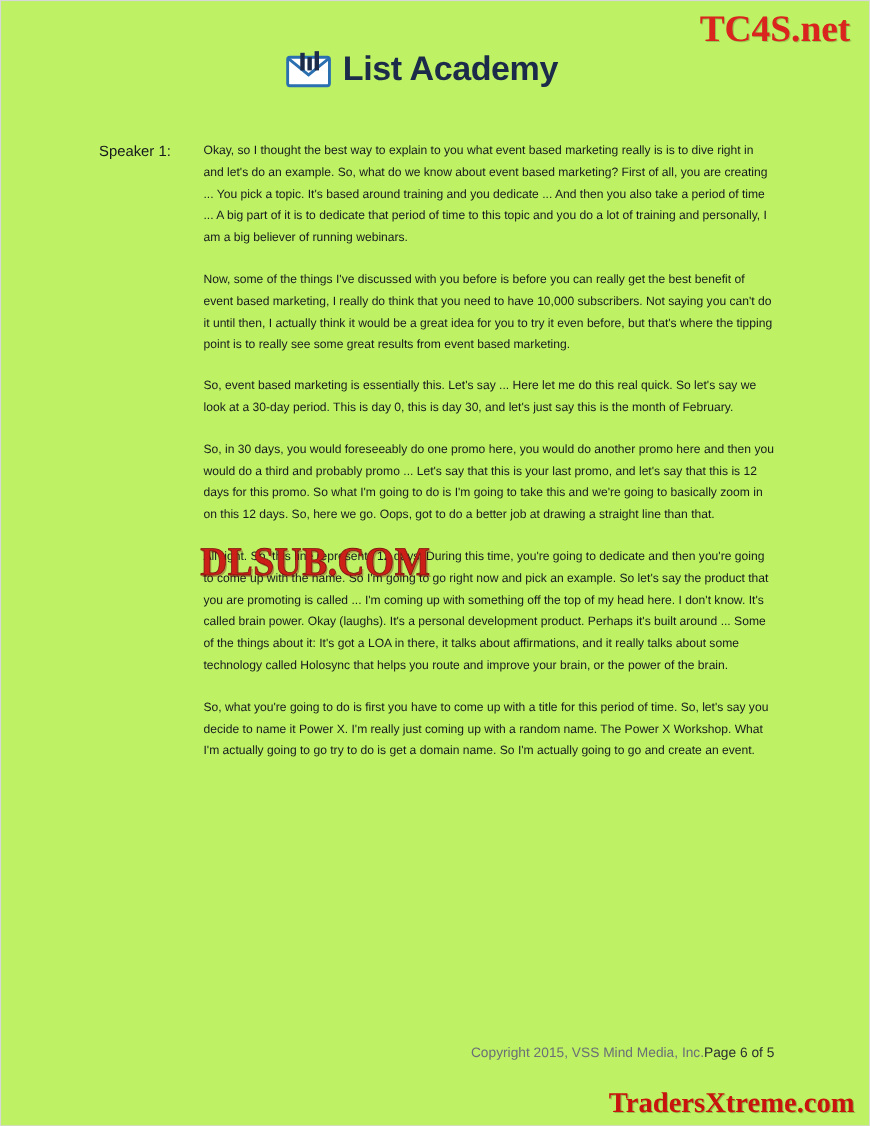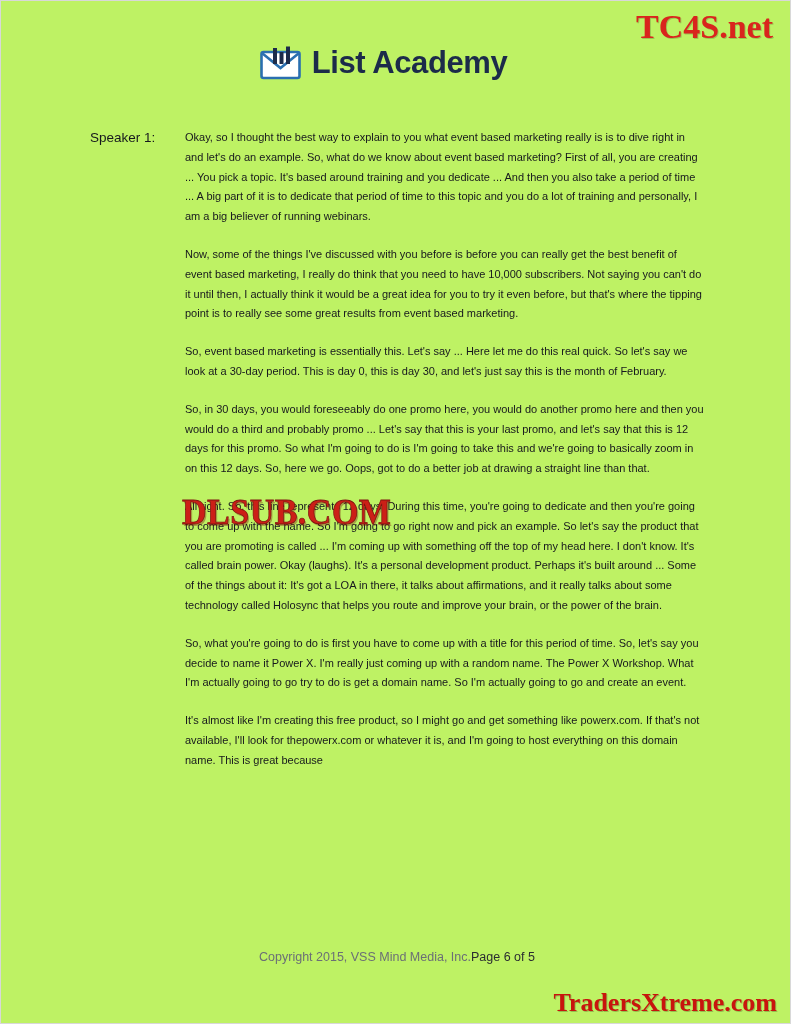--- a/index.html
+++ b/index.html
@@ -108,21 +108,21 @@
     text-shadow: 1.5px 1.5px 0 rgba(120,10,10,0.35);
     transform: scaleY(1.08);
   }
   
   .footer {
     position: absolute;
     left: 90px;
     top: 950px;
     width: 614px;
     display: flex;
-    justify-content: center;
+    justify-content: flex-end;
     align-items: baseline;
     font-size: 12.5px;
     color: #6b6f76;
   }
   .footer .copyright { color: #6b6f76; }
   .footer .pagenum { color: #2b2d31; }
   .watermark-bottom {
     position: absolute;
     right: 14px;
     bottom: 6px;
@@ -169,21 +169,20 @@
   <div class="content">
     <div class="speaker-row">
       <div class="speaker-label">Speaker 1:</div>
       <div class="speech">
         <p class="para">Okay, so I thought the best way to explain to you what event based marketing really is is to dive right in and let's do an example. So, what do we know about event based marketing? First of all, you are creating ... You pick a topic. It's based around training and you dedicate ... And then you also take a period of time ... A big part of it is to dedicate that period of time to this topic and you do a lot of training and personally, I am a big believer of running webinars.</p>
         <p class="para">Now, some of the things I've discussed with you before is before you can really get the best benefit of  event based marketing, I really do think that you need to have 10,000 subscribers. Not saying you can't do it until then, I actually think it would be a great idea for you to try it even before, but that's where the tipping point is to really see some great results from event based marketing.</p>
         <p class="para">So, event based marketing is essentially this. Let's say ... Here let me do this real quick. So let's say we look at a 30-day period. This is day 0, this is day 30, and let's just say this is the month of February.</p>
         <p class="para">So, in 30 days, you would foreseeably do one promo here, you would do another promo here and then you would do a third and probably promo ... Let's say that this is your last promo, and let's say that this is 12 days for this promo. So what I'm going to do is I'm going to take this and we're going to basically zoom in on this 12 days. So, here we go. Oops, got to do a better job at drawing a straight line than that.</p>
         <p class="para">All right. So, this line represents 12 days. During this time, you're going to dedicate and then you're going to come up with the name. So I'm going to go right now and pick an example. So let's say the product that you are promoting is called ... I'm coming up with something off the top of my head here. I don't know. It's called brain power. Okay (laughs). It's a personal development product. Perhaps it's built around ... Some of the things about it: It's got a LOA in there, it talks about affirmations, and it really talks about some technology called Holosync that helps you route and improve your brain, or the power of the brain.</p>
         <p class="para">So, what you're going to do is first you have to come up with a title for this period of time. So, let's say you decide to name it Power X. I'm really just coming up with a random name. The Power X Workshop. What I'm actually going to go try to do is get a domain name. So I'm actually going to go and create an event.</p>
-        <p class="para">It's almost like I'm creating this free product, so I might go and get something like powerx.com. If that's not available, I'll look for thepowerx.com or whatever it is, and I'm going to host everything on this domain name. This is great because</p>
       </div>
     </div>
   </div>
 
   <div class="watermark-center">DLSUB.COM</div>
 
   <div class="footer">
     <span class="copyright">Copyright 2015, VSS Mind Media, Inc.</span>
     <span class="pagenum">Page 6 of 5</span>
   </div>

